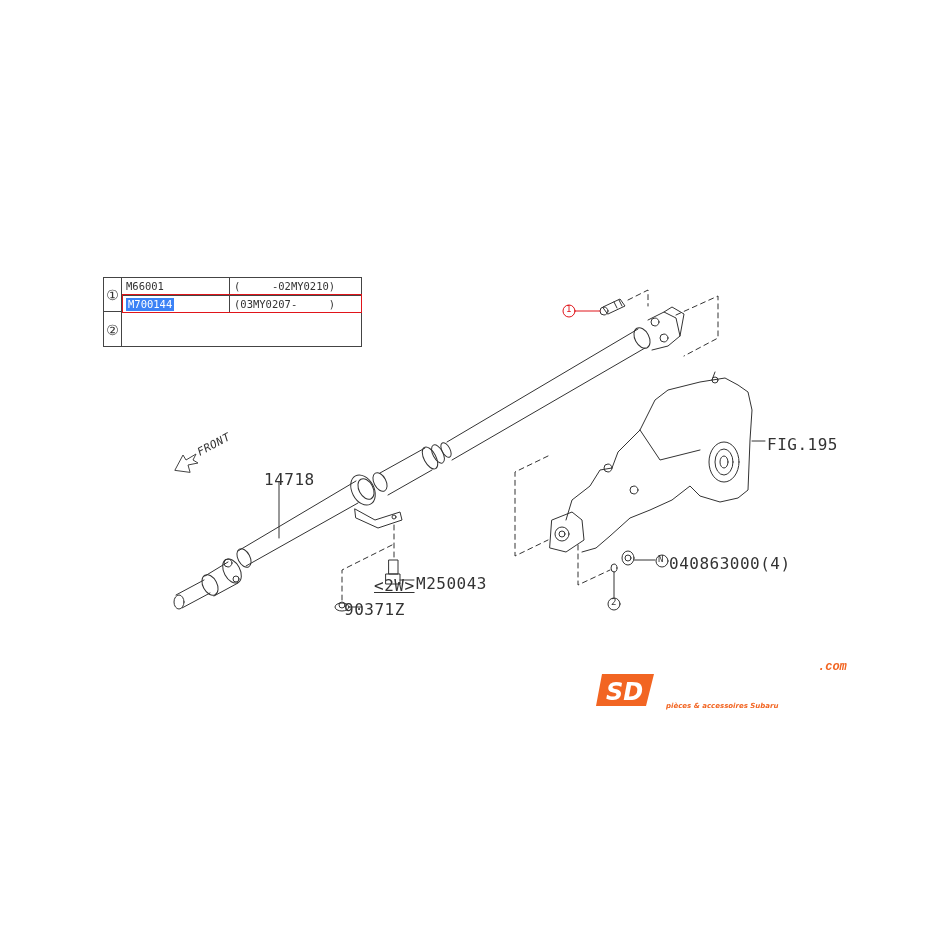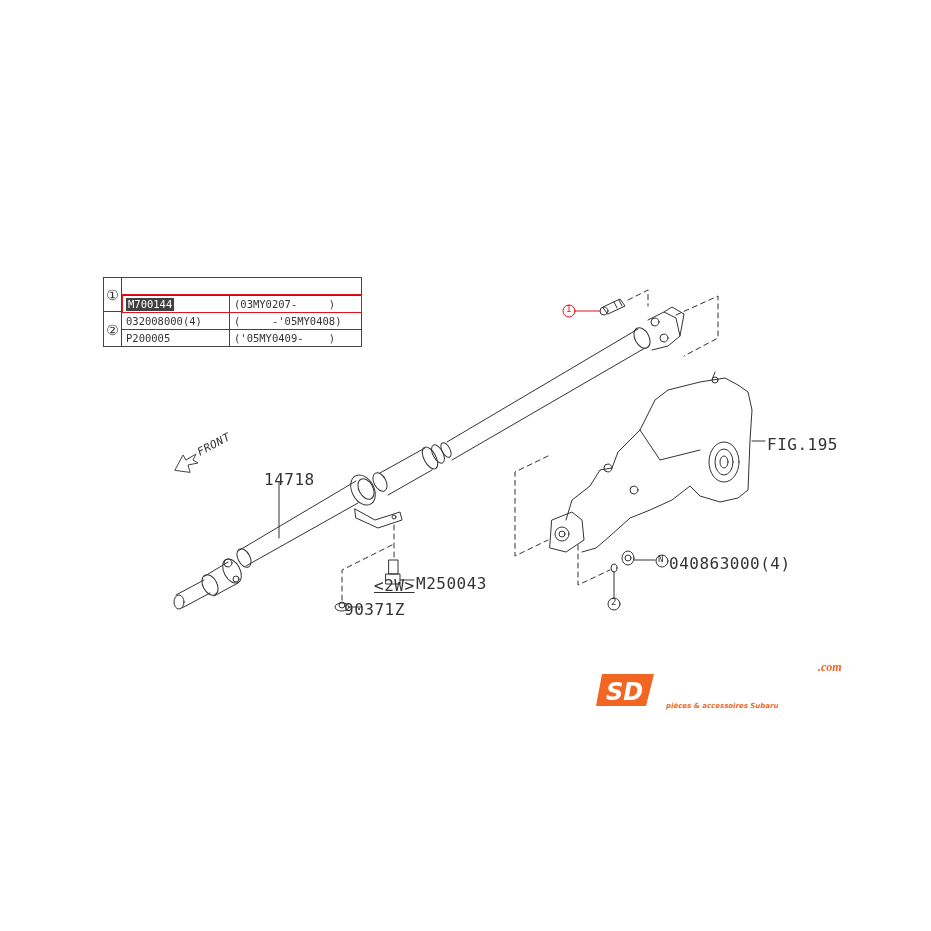--- a/index.html
+++ b/index.html
@@ -17,45 +17,41 @@
   .prow.first { border-top:none; }
   .pcell { position:absolute; top:0; height:100%; font-size:10.5px; line-height:16px;
            color:#333; font-family:"DejaVu Sans Mono", monospace; padding-left:4px;
            box-sizing:border-box; white-space:pre; }
   .pcell.num { left:0; width:108px; border-right:1px solid #444; }
   .pcell.date { left:108px; right:0; }
   .grp { position:absolute; left:0; width:18px; border-right:1px solid #444; box-sizing:border-box;
          display:flex; align-items:center; justify-content:center; font-size:14px; color:#333; }
   .grp.g1 { top:0; height:34px; border-bottom:1px solid #444; }
   .grp.g2 { top:34px; height:35px; }
-  .hl-num { background:#404040; color:#ffffff; display:inline-block; line-height:13px; padding:0 2px; margin-top:1px; }
+  .hl-num { background:#3b82f6; color:#ffffff; display:inline-block; line-height:13px; padding:0 2px; margin-top:1px; }
   .hl-row { position:absolute; left:18px; right:-1px; top:16px; height:19px; border:1.5px solid #e0141a;
             box-sizing:border-box; pointer-events:none; }
   .logo { position:absolute; left:596px; top:666px; width:262px; height:48px; }
 </style>
 </head>
 <body>
 
 <div class="stage">
 
   <div class="ptable">
     <div class="grp g1">①</div>
     <div class="grp g2">②</div>
 
+    <div class="prow first" style="top:0;">
+      <div class="pcell num">M66001</div>
+      <div class="pcell date">(     -02MY0210)</div>
+    </div>
     <div class="prow" style="top:17px;">
       <div class="pcell num"><span class="hl-num">M700144</span></div>
       <div class="pcell date">(03MY0207-     )</div>
-    </div>
-    <div class="prow" style="top:34px;">
-      <div class="pcell num">032008000(4)</div>
-      <div class="pcell date">(     -'05MY0408)</div>
-    </div>
-    <div class="prow" style="top:51px;">
-      <div class="pcell num">P200005</div>
-      <div class="pcell date">('05MY0409-    )</div>
     </div>
     <div class="hl-row"></div>
   </div>
 
   <svg class="diagram" width="931" height="931" viewBox="0 0 931 931" fill="none" stroke="#333" stroke-width="1" stroke-linejoin="round" stroke-linecap="round">
 
     <g>
       <path d="M175,470 L183,455 L186,460 L196,454 L193,460 L198,463 L188,465 L190,472 Z" stroke="#444"></path>
     </g>
 
@@ -177,17 +173,17 @@
   <div class="lbl" style="left:669px;top:554px;">040863000(4)</div>
   <div class="lbl" style="left:658px;top:554px;font-size:9px;">N</div>
   <div class="lbl" style="left:566px;top:304px;font-size:9px;color:#e0141a;">1</div>
   <div class="lbl" style="left:611px;top:597px;font-size:9px;">2</div>
 
   <div class="logo">
     <svg width="262" height="48" viewBox="0 0 262 48">
       <path d="M6,8 L58,8 L50,40 L0,40 Z" fill="#f26522"></path>
       <text x="10" y="34" font-family="DejaVu Sans" font-weight="bold" font-style="italic" font-size="24" fill="#ffffff">SD</text>
     </svg>
-    <div style="position:absolute;left:222px;top:-6px;font-family:Liberation Serif, serif;font-weight:bold;font-style:italic;font-size:12px;color:#f26522;">.com</div>
+    <div style="position:absolute;left:222px;top:-6px;font-family:Liberation Mono, monospace;font-weight:bold;font-style:italic;font-size:12px;color:#f26522;">.com</div>
     <div style="position:absolute;left:62px;top:36px;font-family:'DejaVu Sans',sans-serif;font-style:italic;font-weight:bold;font-size:7px;color:#f26522;margin-left:8px;">pièces &amp; accessoires Subaru</div>
   </div>
 
 </div>
 
 </body></html>

